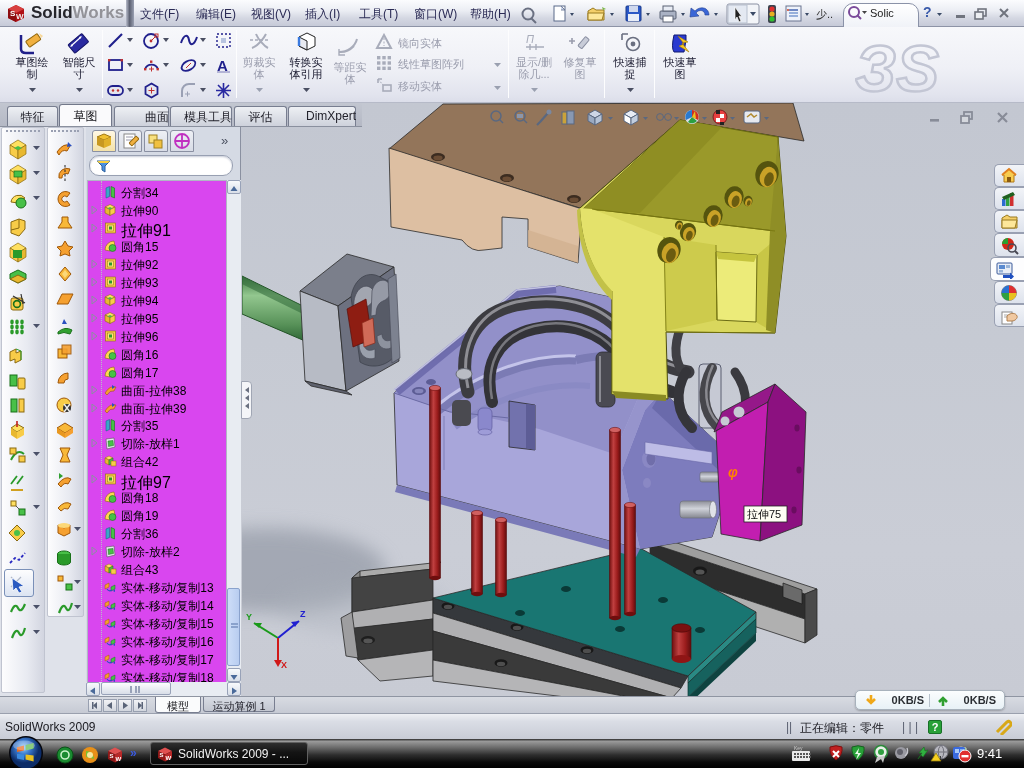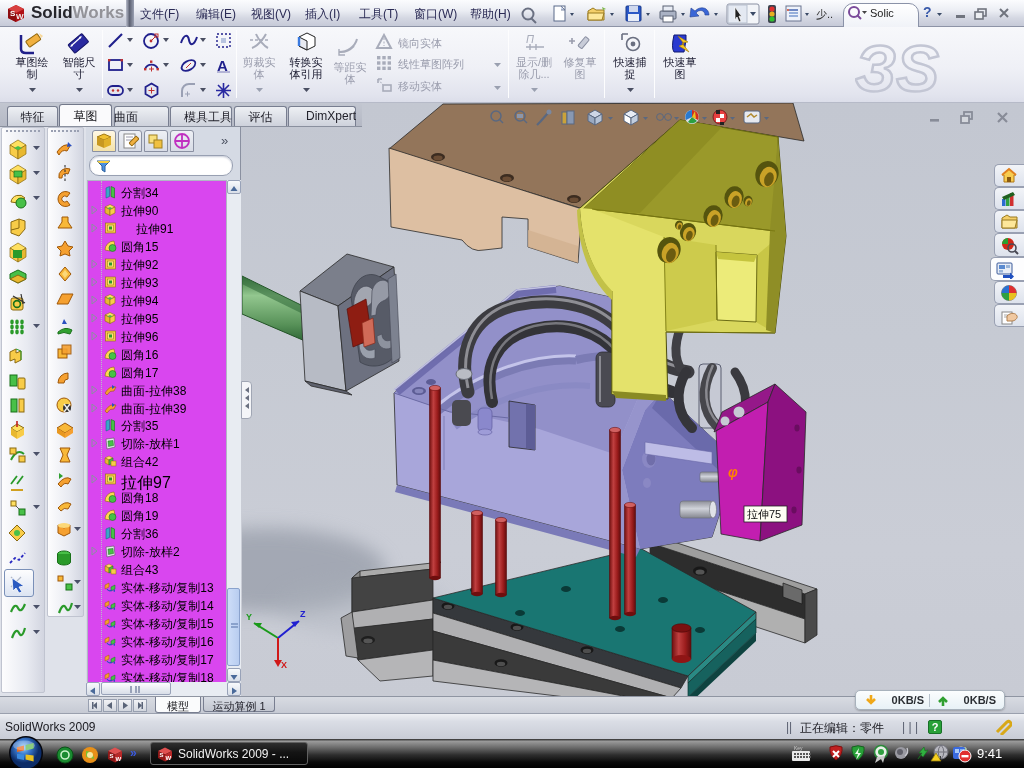--- a/index.html
+++ b/index.html
@@ -288,21 +288,21 @@
 <div class="ab tx" style="left:0;top:26px;width:44px;text-align:center;font-size:11px;color:#1b1b30">快速草</div>
 <div class="ab tx" style="left:0;top:38px;width:44px;text-align:center;font-size:11px;color:#1b1b30">图</div>
 </div>
 </div>
 <div class="ab" style="left:0;top:103px;width:362px;height:24px;background:linear-gradient(180deg,#c2c6d0,#b4b8c4)">
 <div class="ab" style="left:7px;top:3px;width:51px;height:21px;background:linear-gradient(180deg,#eef0f4,#ccd0da);border:1px solid #787e90;border-bottom:none;border-radius:3px 3px 0 0"></div>
 <div class="ab tx" style="left:7px;top:6px;width:51px;text-align:center;font-size:12px;color:#23232c">特征</div>
 <div class="ab" style="left:59px;top:1px;width:53px;height:23px;background:#fafafc;border:1px solid #72788a;border-bottom:none;border-radius:3px 3px 0 0"></div>
 <div class="ab tx" style="left:59px;top:5px;width:53px;text-align:center;font-size:12px;color:#15151a">草图</div>
 <div class="ab" style="left:114px;top:3px;width:55px;height:21px;background:linear-gradient(180deg,#eef0f4,#ccd0da);border:1px solid #787e90;border-bottom:none;border-radius:3px 3px 0 0"></div>
-<div class="ab tx" style="left:114px;top:6px;width:55px;text-align:left;font-size:12px;color:#23232c">曲面</div>
+<div class="ab tx" style="left:114px;top:6px;width:55px;text-align:right;font-size:12px;color:#23232c">曲面</div>
 <div class="ab" style="left:170px;top:3px;width:62px;height:21px;background:linear-gradient(180deg,#eef0f4,#ccd0da);border:1px solid #787e90;border-bottom:none;border-radius:3px 3px 0 0"></div>
 <div class="ab tx" style="left:170px;top:6px;width:62px;text-align:right;font-size:12px;color:#23232c">模具工具</div>
 <div class="ab" style="left:234px;top:3px;width:53px;height:21px;background:linear-gradient(180deg,#eef0f4,#ccd0da);border:1px solid #787e90;border-bottom:none;border-radius:3px 3px 0 0"></div>
 <div class="ab tx" style="left:234px;top:6px;width:53px;text-align:center;font-size:12px;color:#23232c">评估</div>
 <div class="ab" style="left:288px;top:3px;width:68px;height:21px;background:linear-gradient(180deg,#eef0f4,#ccd0da);border:1px solid #787e90;border-bottom:none;border-radius:3px 3px 0 0"></div>
 <div class="ab tx" style="left:288px;top:6px;width:68px;text-align:right;font-size:12px;color:#23232c">DimXpert</div>
 </div>
 <div class="ab" style="left:0;top:126px;width:362px;height:1px;background:#8a909e"></div>
 <svg class="ab" style="left:242px;top:103px" width="782" height="594" viewBox="242 103 782 594">
 <defs>
@@ -896,21 +896,21 @@
       </svg>
 <div class="ab tx" style="left:33px;top:21.96px;font-size:12px;color:#000">拉伸90</div>
 <svg class="ab" style="left:3px;top:42.92px" width="7" height="9">
         <path d="M1,0 l5,4 -5,4 z" fill="none" stroke="#8a8fa0"></path>
       </svg>
 <svg class="ab" style="left:16px;top:39.92px" width="13" height="14" viewBox="0 0 13 14">
         <rect x="1.5" y="2" width="10" height="10" fill="#f8cc48" stroke="#8a6a10" stroke-width="0.6"></rect>
         <rect x="3.5" y="4" width="6" height="6" fill="#ffe678" stroke="#8a6a10" stroke-width="0.5"></rect>
         <rect x="5" y="5.5" width="3" height="3" fill="#2a9a2a"></rect>
       </svg>
-<div class="ab tx" style="left:48px;top:39.92px;font-size:12px;color:#000">拉伸91</div>
+<div class="ab tx" style="left:33px;top:39.92px;font-size:16px;color:#000">拉伸91</div>
 <svg class="ab" style="left:16px;top:57.88px" width="13" height="14" viewBox="0 0 13 14">
         <path d="M1,11 a9,9 0 0 1 9,-9 l1,5 a4.5,4.5 0 0 0 -5,5 z" fill="#ffd84e" stroke="#8a6a10" stroke-width="0.6"></path>
         <circle cx="8.5" cy="9" r="3.5" fill="#48c048" stroke="#187018" stroke-width="0.6"></circle>
       </svg>
 <div class="ab tx" style="left:33px;top:57.88px;font-size:12px;color:#000">圆角15</div>
 <svg class="ab" style="left:3px;top:78.84px" width="7" height="9">
         <path d="M1,0 l5,4 -5,4 z" fill="none" stroke="#8a8fa0"></path>
       </svg>
 <svg class="ab" style="left:16px;top:75.84px" width="13" height="14" viewBox="0 0 13 14">
         <rect x="1.5" y="2" width="10" height="10" fill="#f8cc48" stroke="#8a6a10" stroke-width="0.6"></rect>

